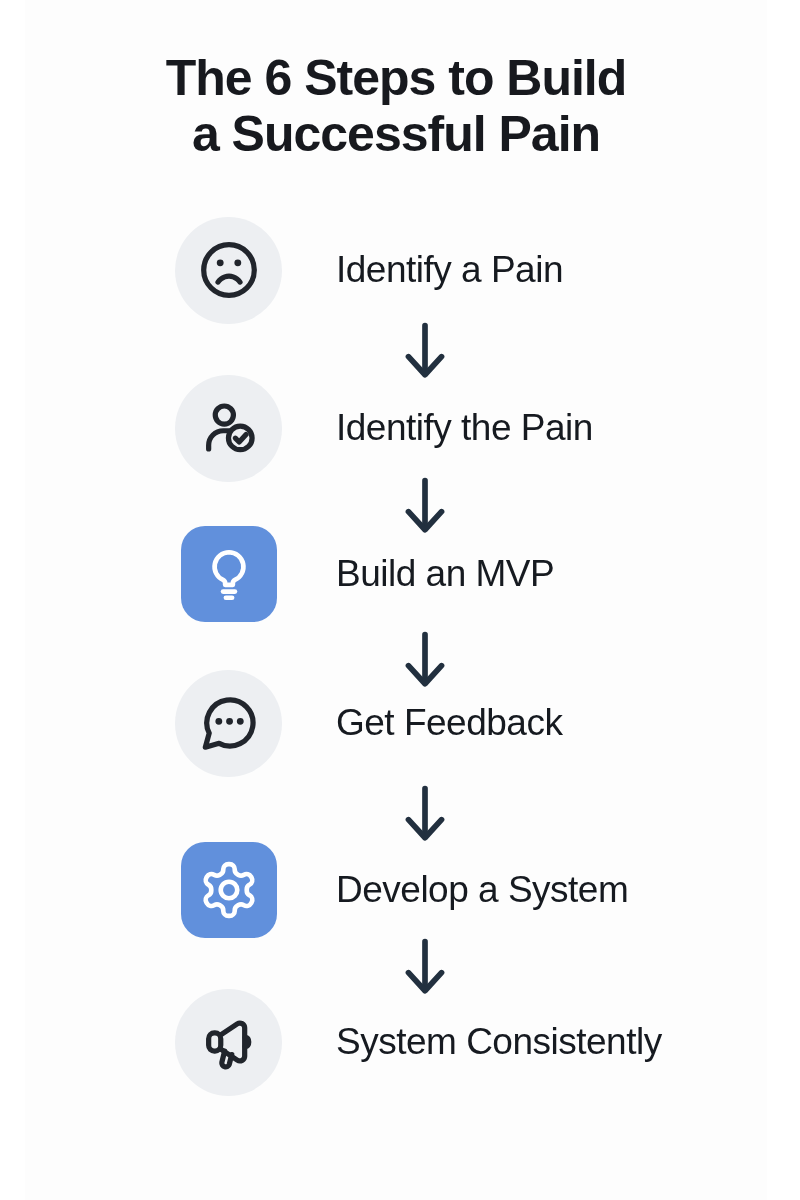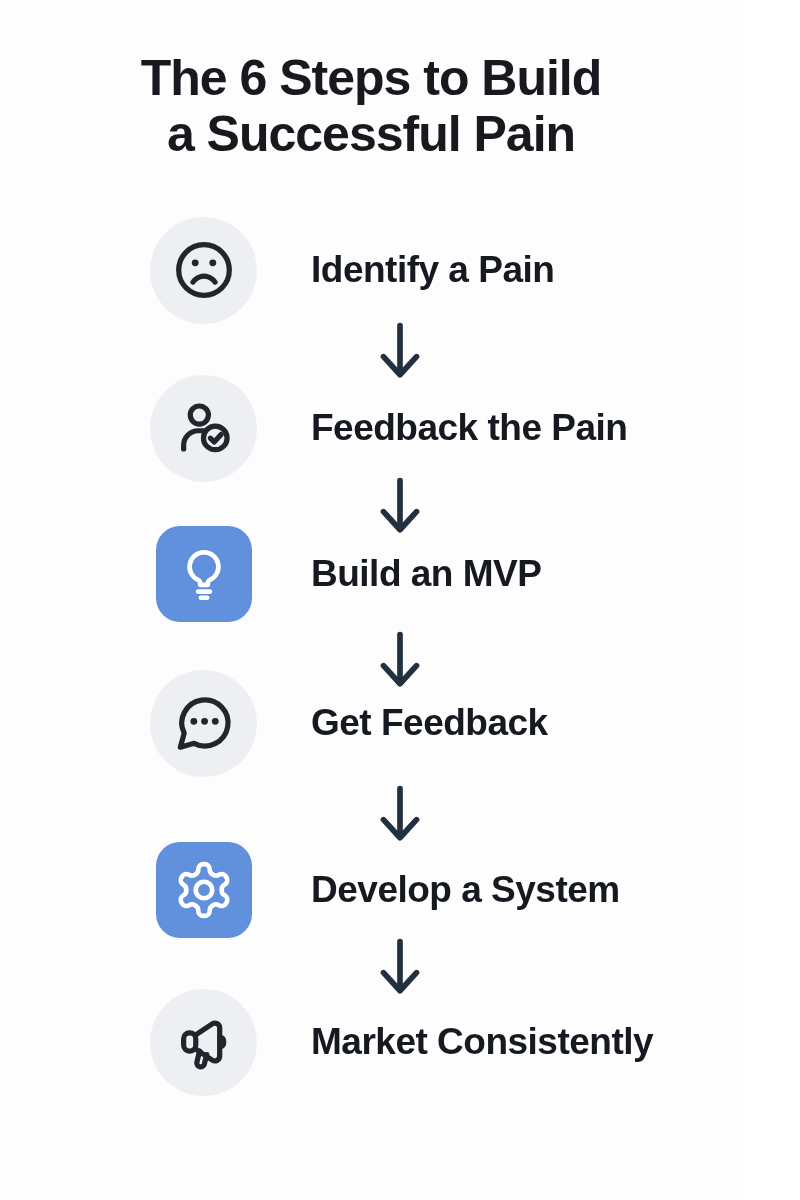--- a/index.html
+++ b/index.html
@@ -3,20 +3,21 @@
 <meta charset="utf-8">
 <style>
   html, body { margin: 0; padding: 0; background: #ffffff; }
   .poster {
     position: relative;
     width: 742px;
     height: 1200px;
     background: #fdfdfd;
     font-family: "Liberation Sans", sans-serif;
     overflow: hidden;
+    margin-left: 25px;
   }
   .title {
     position: absolute;
     top: 50px;
     left: 0;
     width: 100%;
     text-align: center;
     color: #17191e;
     font-size: 50px;
     font-weight: 700;
@@ -46,21 +47,21 @@
     width: 96px;
     height: 96px;
     margin: 0 5.5px;
     border-radius: 24px;
     background: #6190dc;
   }
   .badge svg { display: block; }
   .label {
     margin-left: 54px;
     font-size: 37px;
-    font-weight: 700;
+    font-weight: 400;
     letter-spacing: -0.5px;
     color: #161a20;
     white-space: nowrap;
   }
   .arrow {
     position: absolute;
     left: 372px;
     width: 56px;
     height: 62px;
   }
@@ -101,21 +102,21 @@
     <div class="badge">
       <span>
         <svg width="66" height="66" viewBox="0 0 24 24" fill="none" stroke="#21252c" stroke-width="1.9" stroke-linecap="round" stroke-linejoin="round">
           <circle cx="10.3" cy="7.3" r="3.3"></circle>
           <path d="M4.6 19.6 v-1.3 a5.3 5.3 0 0 1 5.3-5.3 h2.2"></path>
           <circle cx="16.1" cy="15.6" r="4.3"></circle>
           <path d="M14.3 15.7 l1.4 1.4 2.5-2.7"></path>
         </svg>
       </span>
     </div>
-    <div class="label">Feedback the Pain</div>
+    <div class="label">Identify the Pain</div>
   </div>
 
   <div class="arrow" style="top:475px">
     <svg viewBox="0 0 20 24" fill="none" stroke="#22303f" stroke-width="2.2" stroke-linecap="round" stroke-linejoin="round">
       <path d="M10 2.2 V20.4"></path>
       <path d="M3.6 14.2 L10 21.2 L16.4 14.2"></path>
     </svg>
   </div>
 
   <div class="step" style="top:520px">
@@ -182,16 +183,16 @@
     <div class="badge">
       <span>
         <svg width="66" height="66" viewBox="0 0 24 24" fill="none" stroke="#21252c" stroke-width="1.9" stroke-linecap="round" stroke-linejoin="round">
           <rect x="4.6" y="8.7" width="4.4" height="6.6" rx="2.1"></rect>
           <path d="M9 9.4 L15 5.4 a1.75 1.75 0 0 1 2.7 1.45 v10.3 a1.75 1.75 0 0 1-2.7 1.45 L9 14.6"></path>
           <path d="M17.9 10.3 c1.7.3 1.7 3.1 0 3.4"></path>
           <path d="M10.4 15.3 l-1 4.1 a1.4 1.4 0 0 0 2.7.7 l.9-3.5"></path>
         </svg>
       </span>
     </div>
-    <div class="label">Market Consistently</div>
+    <div class="label">System Consistently</div>
   </div>
 
 </div>
 
 </body></html>

